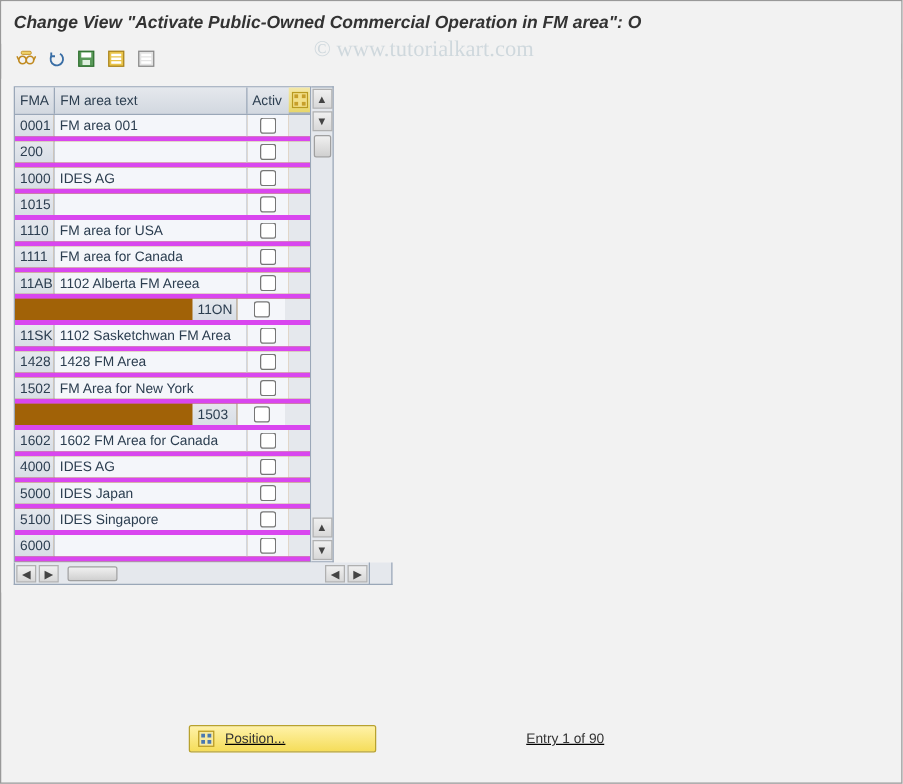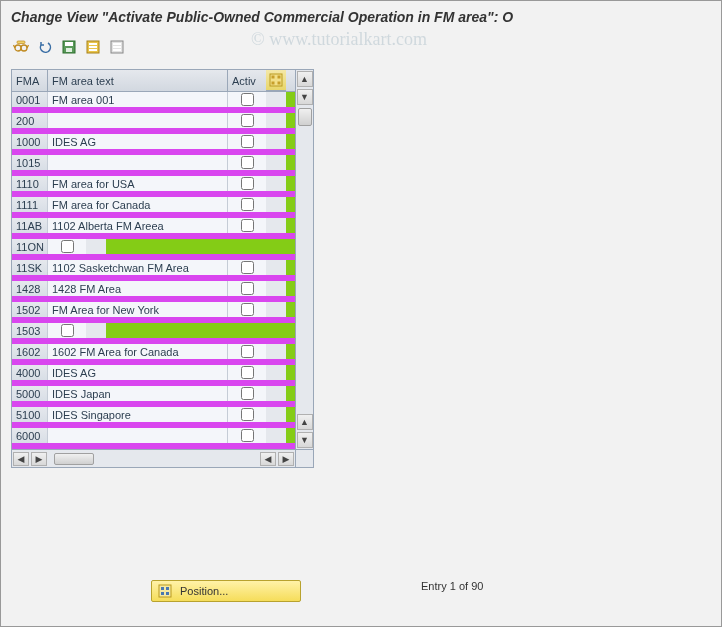--- a/index.html
+++ b/index.html
@@ -53,21 +53,21 @@
       padding: 6px 10px;
       background: #f2f2f2;
     }
     .table-wrap {
       display: flex;
       width: 304px;
     }
     .grid {
       border: 1px solid #9aa7b8;
       background: #e8ecf1;
-      width: 285px;
+      width: 238px;
     }
     .grid-head {
       display: flex;
       background: linear-gradient(#e5e8ed, #d2d8e0);
       border-bottom: 1px solid #9aa7b8;
       height: 22px;
     }
     .gh {
       border-right: 1px solid #9aa7b8;
       padding: 3px 4px;
@@ -81,22 +81,23 @@
     .gh.c-act { width: 38px; border-right: none; }
     .cfg-col {
       width: 20px;
       background: linear-gradient(#f4e8a8, #e8d66a);
       border-bottom: 1px solid #9aa7b8;
       display: flex; align-items: center; justify-content: center;
     }
     .grid-body .row {
       display: flex;
       height: 21px;
-      border-bottom: 6px solid #d946ef;
-      background: #84cc16;
+      border-bottom: 4px solid #d946ef;
+      background: #a16207;
+      justify-content: flex-end;
     }
     .cell {
       border-right: 1px solid #c5ccd6;
       padding: 2px 4px;
       font-size: 11px;
       color: #2c3e50;
       display: flex;
       align-items: center;
       overflow: hidden;
       white-space: nowrap;
@@ -170,21 +171,23 @@
       border: 1px solid #a0a0a0;
       margin-left: 6px;
       border-radius: 2px;
     }
     .hscroll .hspacer { flex: 1; }
     .bottom-bar {
       position: absolute;
       left: 0; right: 0;
       bottom: 20px;
       display: flex;
+      align-items: center;
       padding: 4px 10px;
+      text-decoration: underline;
     }
     .position-btn {
       margin-left: 140px;
       height: 22px;
       width: 150px;
       background: linear-gradient(#fff2a8, #f5dd5a);
       border: 1px solid #b8a22e;
       border-radius: 2px;
       display: flex;
       align-items: center;

